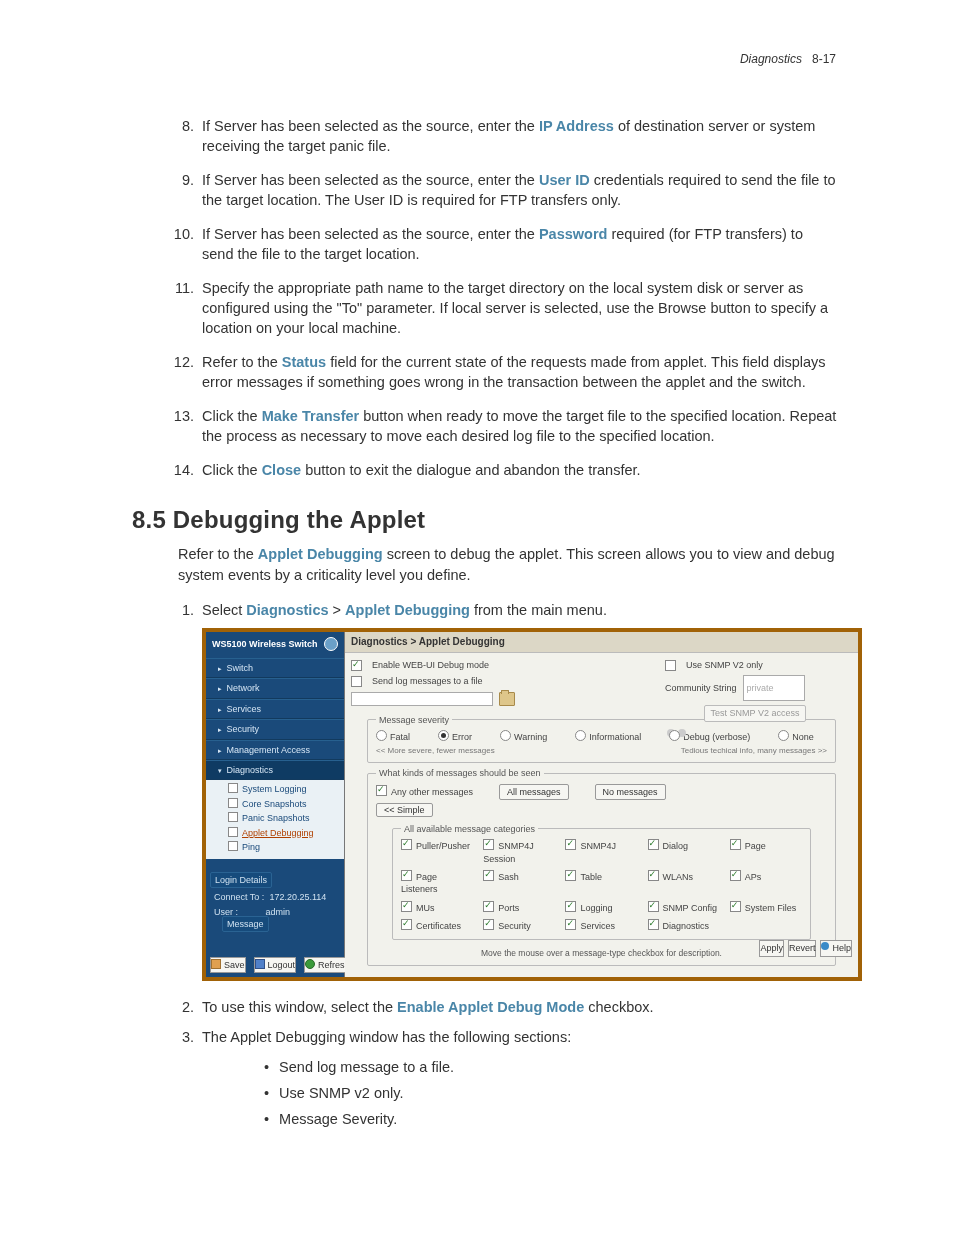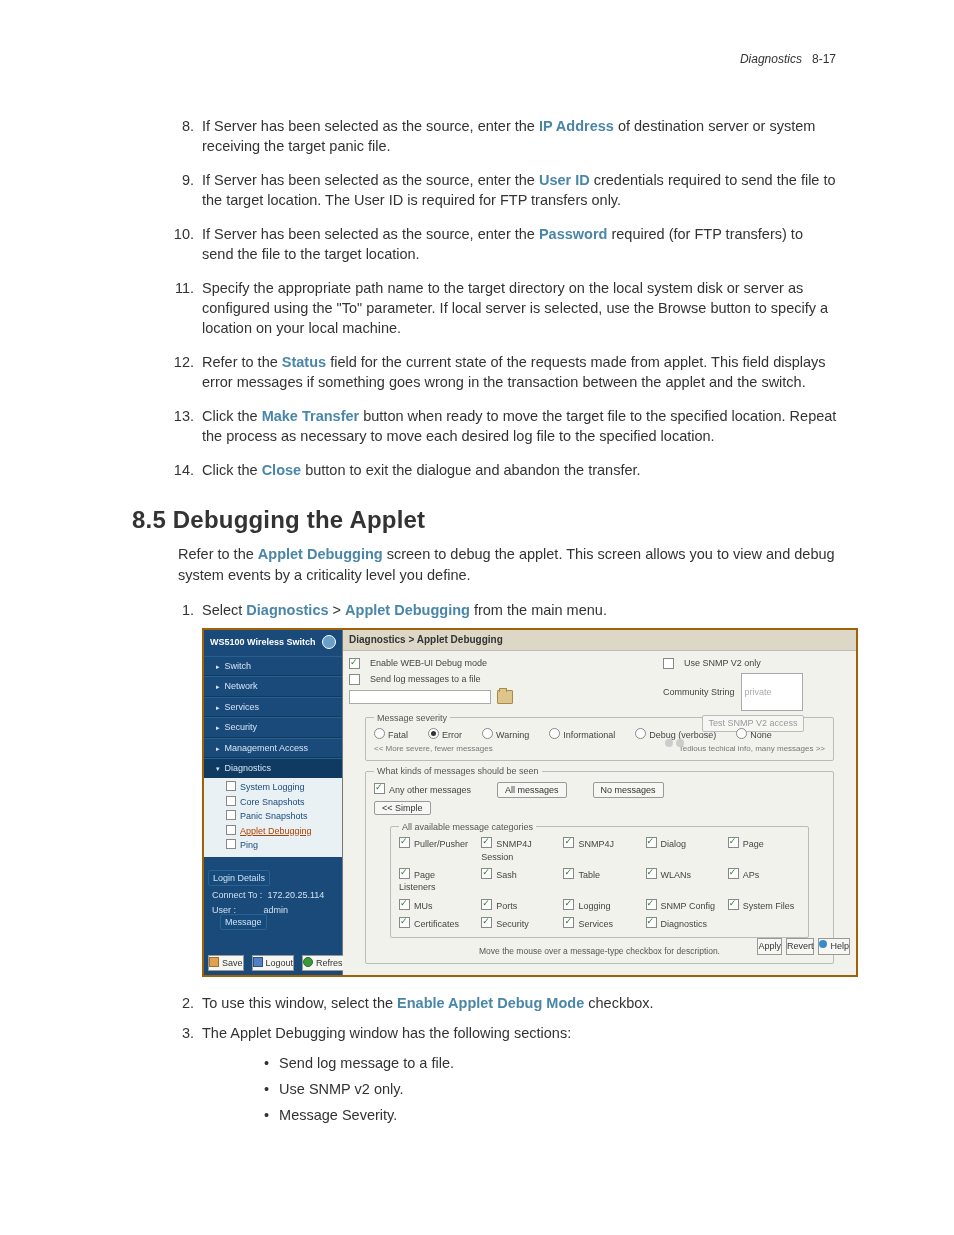--- a/index.html
+++ b/index.html
@@ -12,21 +12,21 @@
 ol.main-list>li{font-size:14.5px;line-height:1.38;color:#333;margin-bottom:14px;padding-left:4px}
 ol.main-list>li::marker{font-size:14.5px;color:#333}
 .bold-term{color:#4a86a8;font-weight:bold;font-family:"Arial Narrow",Arial,sans-serif}
 h2.section{font-size:24px;font-weight:bold;color:#333;font-family:"Arial Narrow",Arial,sans-serif;letter-spacing:.2px;margin:26px 0 10px -46px}
 p.intro{font-size:14.5px;line-height:1.45;color:#333;margin:0 0 14px 0}
 ol.sub-list{margin:0;padding:0 0 0 20px;list-style:decimal}
 ol.sub-list>li{font-size:14.5px;line-height:1.38;color:#333;margin-bottom:10px;padding-left:4px}
 ul.bullets{margin:6px 0 0 86px;padding:0;list-style:none}
 ul.bullets>li{font-size:14.5px;line-height:1.5;color:#333;margin:4px 0}
 ul.bullets>li:before{content:"\2022";margin-right:10px;color:#333}
-.fig{border:2px solid #a16207;width:652px;height:345px;margin:8px 0 16px 0;font-family:Tahoma,Arial,sans-serif;font-size:9px;color:#333;position:relative;background:#ec4899}
+.fig{border:4px solid #a16207;width:652px;height:345px;margin:8px 0 16px 0;font-family:Tahoma,Arial,sans-serif;font-size:9px;color:#333;position:relative;background:#ec4899}
 .fig .sidebar{position:absolute;left:0;top:0;width:138px;height:345px;background:#1a4a7a;border-right:1px solid #777}
 .fig .sidebar-title{display:flex;align-items:center;justify-content:space-between;color:#fff;font-size:9px;font-weight:bold;padding:5px 6px 7px 6px}
 .fig .logo{width:12px;height:12px;border-radius:50%;background:#6aa0c8;border:1px solid #fff;display:inline-block}
 .fig .nav{padding:0;margin:0;list-style:none}
 .fig .nav li{color:#d5e5f4;font-size:9px;padding:3px 6px 3px 12px;border-top:1px solid #27608f;border-bottom:1px solid #123a5e}
 .fig .nav li:before{content:"\25B8";margin-right:5px;font-size:7px}
 .fig .nav li.open:before{content:"\25BE"}
 .fig .nav li.sel{background:#0f3b63}
 .fig .sub{background:#eaf1f5;color:#2a4a6a;padding:2px 0 4px 4px}
 .fig .sub div{padding:1px 0 1px 18px;font-size:9px;color:#1a4a7a}
@@ -45,21 +45,21 @@
 .fig .form{position:relative;padding:6px 6px 0 6px;height:304px}
 .fig .chk{display:inline-block;width:9px;height:9px;border:1px solid #888;background:#fff;margin-right:4px;vertical-align:-1px;position:relative}
 .fig .chk.on:after{content:"\2713";position:absolute;left:0;top:-3px;font-size:9px;color:#2a7a2a}
 .fig .rad{display:inline-block;width:9px;height:9px;border:1px solid #888;border-radius:50%;background:#fff;margin-right:3px;vertical-align:-1px;position:relative}
 .fig .rad.on:after{content:"";position:absolute;left:2px;top:2px;width:5px;height:5px;border-radius:50%;background:#333}
 .fig label{font-size:9px;color:#444}
 .fig .tf{display:inline-block;height:12px;border:1px solid #aaa;background:#fff}
 .fig .rowb{display:flex;align-items:center;gap:6px;margin-bottom:4px}
 .fig fieldset{border:1px solid #bbb;border-radius:2px;margin:4px 16px;padding:4px 8px 6px 8px}
 .fig fieldset legend{font-size:9px;color:#555;padding:0 3px}
-.fig .sev{display:flex;align-items:flex-start;gap:20px;margin-bottom:2px}
+.fig .sev{display:flex;align-items:flex-start;gap:28px;margin-bottom:2px}
 .fig .sevnote{font-size:8px;color:#777;display:flex;justify-content:space-between}
 .fig .kinds{display:flex;gap:26px;align-items:center;margin-bottom:4px}
 .fig .kbtn{background:#f6f6f2;border:1px solid #999;border-radius:2px;padding:1px 7px}
 .fig .grid{display:grid;grid-template-columns:repeat(5,1fr);gap:5px 10px}
 .fig .helptxt{text-align:center;font-size:8.5px;color:#555;margin-top:8px}
 .fig .topright{position:absolute;left:320px;top:6px;width:180px}
 .fig .gbtn{background:#f6f6f2;border:1px solid #bbb;border-radius:2px;padding:1px 6px;color:#999;display:inline-block}
 .fig .dots{display:inline-flex;gap:3px;margin-left:2px;margin-top:3px}
 .fig .dot{width:8px;height:8px;border-radius:50%;background:#ccc}
 .fig .bottombar{position:absolute;right:6px;bottom:6px;display:flex;gap:4px}
@@ -160,21 +160,21 @@
                   <span class="folder"></span>
                 </div>
               </div>
               <div class="topright">
                 <div class="rowb">
                   <span class="chk"></span>
                   <label>Use SNMP V2 only</label>
                 </div>
                 <div class="rowb" style="color:#aaa">
                   <label>Community String</label>
-                  <span class="tf" style="width:54px;color:#aaa;padding:12px 3px">private</span>
+                  <span class="tf" style="width:54px;color:#aaa;padding:6px 3px">private</span>
                 </div>
                 <div class="rowb" style="justify-content:center">
                   <span class="gbtn">Test SNMP V2 access</span>
                 </div>
                 <div class="dots">
                       <span class="dot"></span>
                       <span class="dot"></span>
                     </div>
               </div>
             </div>

